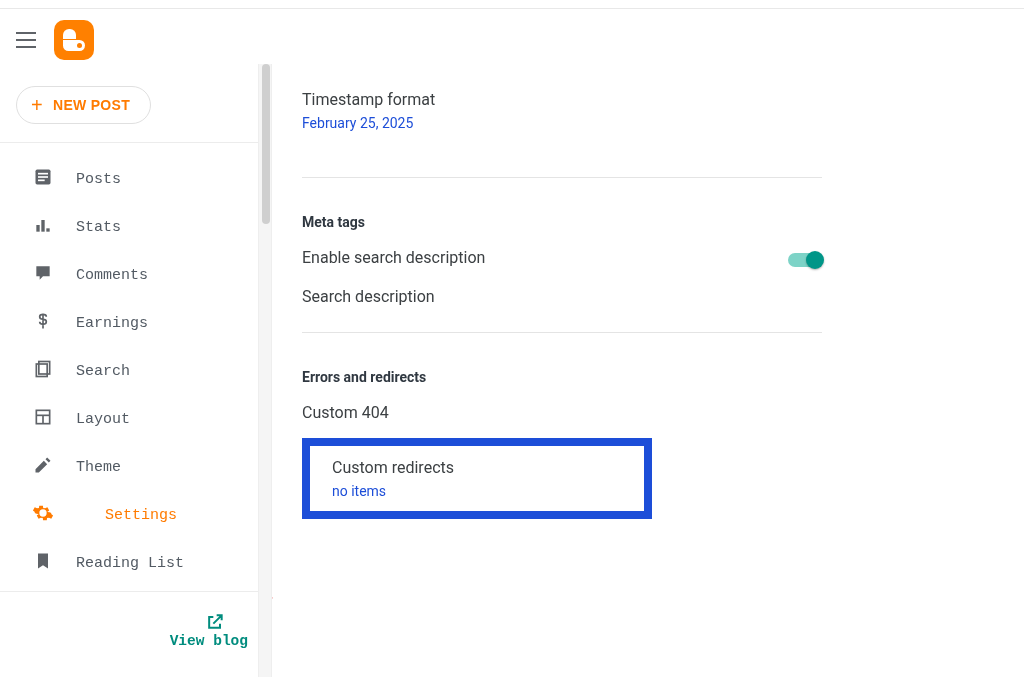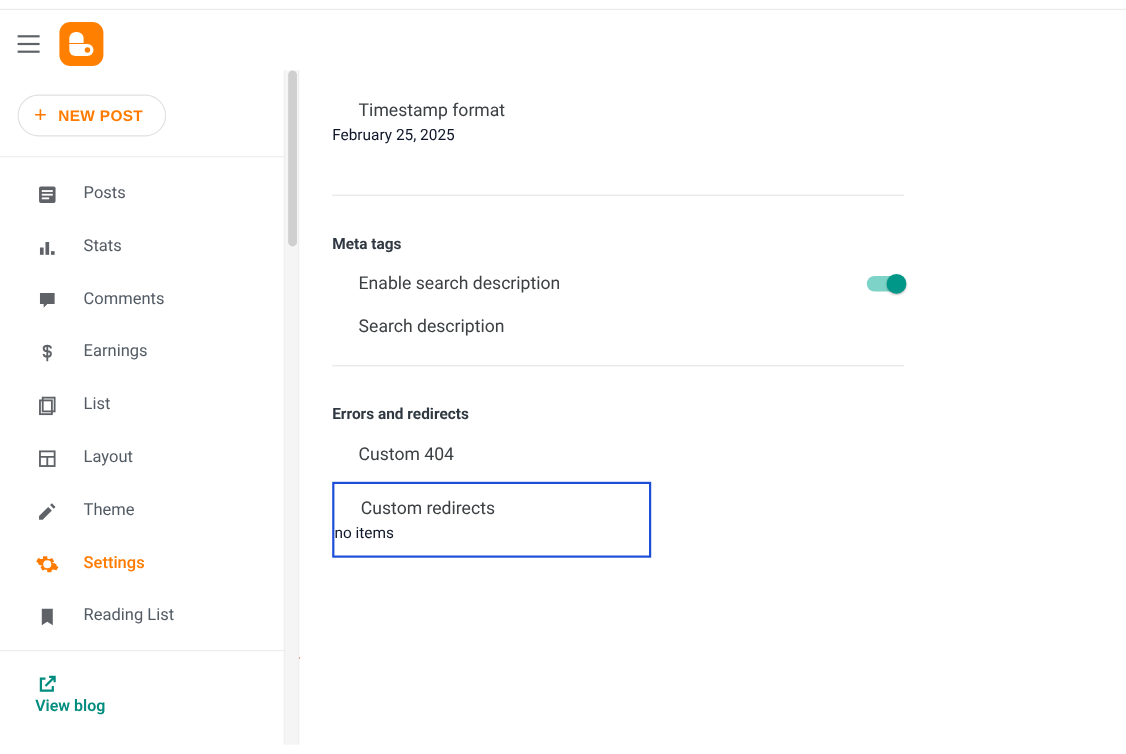--- a/index.html
+++ b/index.html
@@ -53,55 +53,55 @@
   .newpost-wrap { padding: 14px 16px 18px; border-bottom:1px solid #ececec;}
   .new-post-btn {
     border:1px solid #e0e0e0; border-radius:22px; background:#fff;
     padding: 10px 20px 10px 14px; display:inline-flex; align-items:center;
     color:#ff7b00; font-weight:600; font-size:14px; cursor:pointer;
     letter-spacing:0.3px;
   }
   .plus { font-size:20px; font-weight:400; margin-right:10px; line-height:14px;}
   .nav { padding-top:10px; }
   .nav-item {
-    display:flex; align-items:flex-start; padding: 13px 10px 13px 32px;
-    font-size:15px; color:#525a63; cursor:pointer;
+    display:flex; align-items:flex-end; padding: 13px 10px 13px 32px;
+    font-size:15px; color:#525a63; cursor:pointer;font-family:Liberation Mono, monospace;
   }
   .nav-item .ic { width:22px; height:22px; margin-right:22px; display:flex; align-items:center; justify-content:center; color:#5f6368;}
-  .nav-item.active { color:#ff7b00; font-weight:500;}
+  .nav-item.active { color:#ff7b00; font-weight:500;gap:29px;}
   .nav-item.active .ic { color:#ff7b00;}
   .nav-item.viewblog { color:#008c7e; font-weight:600; font-size:14.5px;flex-direction:column; }
   .nav-item.viewblog .ic { color:#008c7e; }
   .sep { border-top:1px solid #ececec; margin:6px 0;}
 
   .scroll-gutter {
     width:14px; background:#f5f5f5; border-left:1px solid #eee; border-right:1px solid #eee;
     position:relative; flex-shrink:0;
   }
   .scroll-thumb { position:absolute; left:3px; width:8px; top:0; height:160px; background:#cfcfcf; border-radius:4px;}
 
   .content {
     flex:1; padding: 16px 0 0 30px; position:relative; overflow:hidden;
   }
   .section { max-width:520px; }
   .row { padding: 10px 0; cursor:pointer;}
-  .row-title { font-size:16px; color:#3c4043;margin-left:24px; }
-  .row-sub { font-size:14px; color:#0f172a; margin-top:6px;}
+  .row-title { font-size:16px; color:#3c4043; }
+  .row-sub { font-size:14px; color:#1d4ed8; margin-top:6px;}
   .sec-heading { font-size:14px; font-weight:700; color:#303841; padding: 20px 0 8px;}
   .divider { border-top:1px solid #e4e4e4; margin: 16px 0; max-width:520px;}
-  .toggle-row { display:flex; align-items:center; justify-content:space-between; max-width:520px; padding:10px 0;}
+  .toggle-row { display:flex; align-items:flex-end; justify-content:space-between; max-width:520px; padding:10px 0;}
   .toggle {
     width:34px; height:14px; background:#7dd3c7; border-radius:10px; position:relative;
   }
   .toggle .knob {
     width:18px; height:18px; background:#009688; border-radius:50%;
     position:absolute; right:-2px; top:-2px; box-shadow:0 1px 2px rgba(0,0,0,0.3);
   }
   .highlight-box {
-    border:2px solid #1d4ed8; padding: 8px 0 12px; width:290px; margin-top:6px;
+    border:8px solid #1d4ed8; padding: 8px 22px 12px; width:350px; margin-top:6px;
   }
 
   .arrow-svg { position:absolute; pointer-events:none; }
 
   svg { display:block; }
 </style>
 </head>
 <body>
 
 <div class="thin-line"></div>
@@ -173,21 +173,21 @@
         <span>Earnings</span>
       </div>
 
       <div class="nav-item">
         <span class="ic">
           <svg width="20" height="20" viewBox="0 0 24 24" fill="none" stroke="currentColor" stroke-width="2">
               <rect x="7" y="3" width="13" height="15"></rect>
               <rect x="4" y="6" width="13" height="15"></rect>
             </svg>
         </span>
-        <span>List</span>
+        <span>Search</span>
       </div>
 
       <div class="nav-item">
         <span class="ic">
           <svg width="20" height="20" viewBox="0 0 24 24" fill="none" stroke="currentColor" stroke-width="2">
               <rect x="4" y="4" width="16" height="16"></rect>
               <line x1="4" y1="10" x2="20" y2="10"></line>
               <line x1="12" y1="10" x2="12" y2="20"></line>
             </svg>
         </span>

